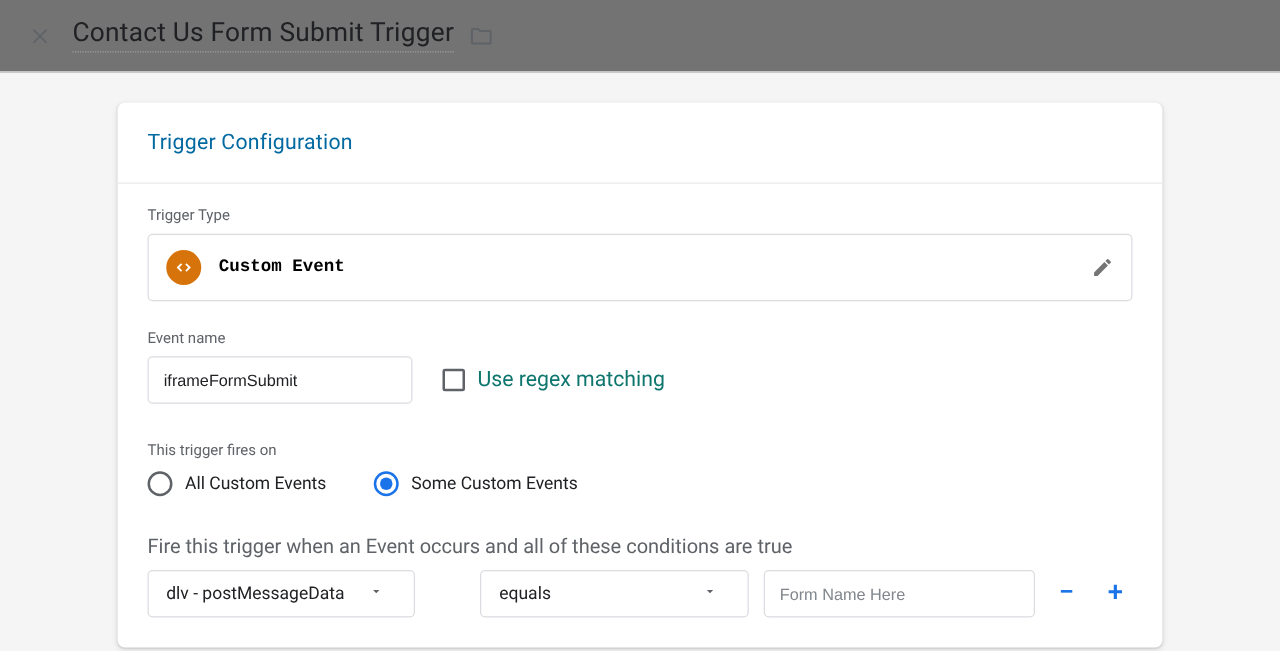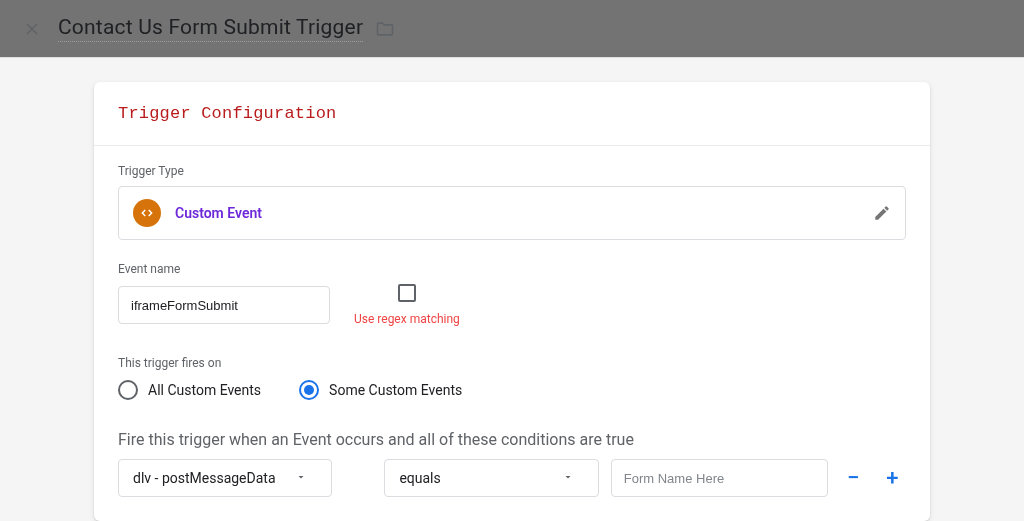--- a/index.html
+++ b/index.html
@@ -44,25 +44,24 @@
     background: #fff;
     width: 836px;
     margin: 24px auto 0 auto;
     border-radius: 6px;
     box-shadow: 0 1px 2px rgba(0,0,0,.12), 0 2px 6px rgba(0,0,0,.08);
     overflow: hidden;
   }
   .card-header {
     font-size: 17px;
     font-weight: 400;
-    color: #b91c1c;
+    color: #0369a1;
     padding: 22px 24px;
     border-bottom: 1px solid #e8eaed;
     letter-spacing: .2px;
-    font-family: Liberation Mono, monospace;
   }
   .section {
     padding: 18px 24px 4px 24px;
   }
   .section-label {
     font-size: 12px;
     color: #5f6368;
     margin-bottom: 8px;
   }
   .trigger-type-row {
@@ -77,39 +76,40 @@
   .tt-left { display:flex; align-items:center; gap:14px; }
   .tt-icon {
     width: 28px; height: 28px; border-radius: 50%;
     background: #d6740b;
     display:flex; align-items:center; justify-content:center;
     color:#fff;
   }
   .tt-label {
     font-size: 14px;
     font-weight: 600;
-    color: #6d28d9;
+    color: #000000;
+    font-family: Liberation Mono, monospace;
   }
   .edit-icon { color:#757575; display:flex; }
   .event-row {
     display:flex; align-items:center; gap:24px;
   }
   .text-input {
     width: 212px;
     height: 38px;
     border: 1px solid #dadce0;
     border-radius: 4px;
     padding: 0 12px;
     font-size: 13px;
     color: #202124;
     outline: none;
   }
   .check-wrap {
     display:flex; align-items:center; gap:10px;
-    color:#ef4444; font-size:12px;flex-direction:column;
+    color:#0f766e; font-size:17px;
   }
   .checkbox {
     width:18px; height:18px; border:2px solid #5f6368; border-radius:2px;
     display:inline-block; cursor:pointer;
   }
   .radio-row { display:flex; align-items:center; gap:38px; margin:10px 0 6px 0; }
   .radio-opt { display:flex; align-items:center; gap:10px; font-size:14px; color:#202124; cursor:pointer; }
   .radio {
     width:20px; height:20px; border-radius:50%;
     display:inline-flex; align-items:center; justify-content:center;

